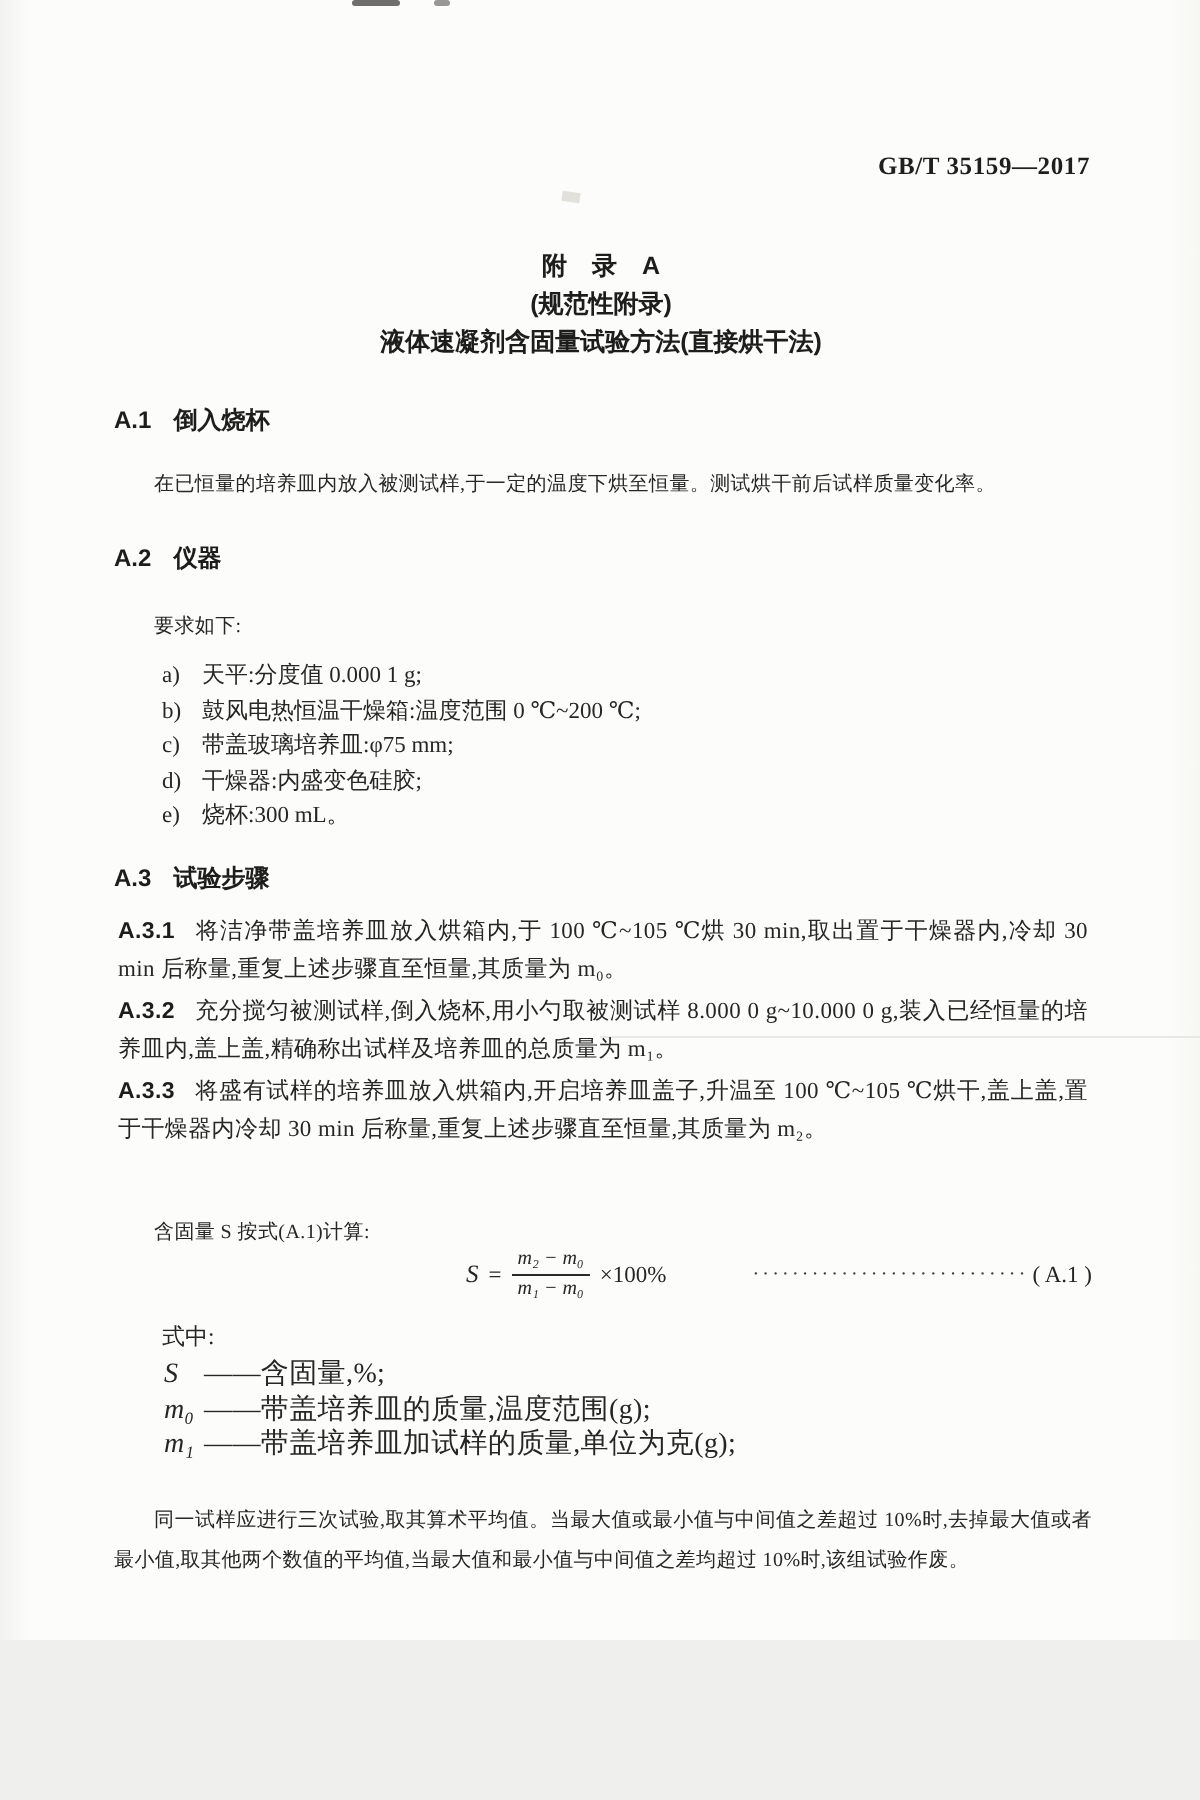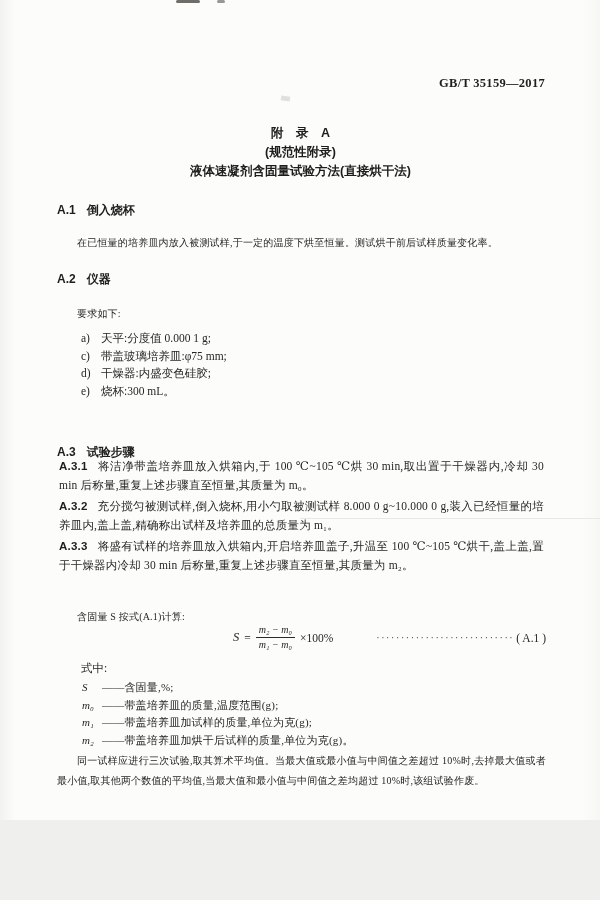--- a/index.html
+++ b/index.html
@@ -83,21 +83,21 @@
   .frac .fden { padding-top: 1px; }
   .f-times { margin-left: 5px; }
   .f-dots {
     flex: 1; text-align: right; white-space: nowrap; overflow: hidden;
     font-size: 10px; letter-spacing: 1.6px; color: #3a3a38; margin: 0 2px 0 14px;
   }
   .f-label { white-space: nowrap; }
 
   
   .where-label { left: 81px; top: 661px; font-size: 11.5px; }
-  .defs { left: 82px; width: 464px; top: 679px; font-size: 11px; }
+  .defs { left: 82px; width: 464px; top: 679px; font-size: 14px; }
   .defs .def { line-height: 17.5px; }
   .defs .term { font-style: italic; display: inline-block; min-width: 20px; }
   .defs .desc { letter-spacing: .2px; }
 
   
   .page-num { left: 505px; top: 827px; font-size: 11.5px; color: #3a3a38; }
 </style>
 </head>
 <body>
 
@@ -120,26 +120,27 @@
     <span class="h-num">A.1</span><span>倒入烧杯</span>
   </div>
   <div class="abs para indent" style="top:233px;">在已恒量的培养皿内放入被测试样,于一定的温度下烘至恒量。测试烘干前后试样质量变化率。</div>
 
   <div class="abs sec-heading" style="top:271px;">
     <span class="h-num">A.2</span><span>仪器</span>
   </div>
   <div class="abs para indent" style="top:304px;">要求如下:</div>
   <div class="abs apparatus" style="top:330px;">
     <div class="item"><span class="label">a)</span><span>天平:分度值 0.000 1 g;</span></div>
+    <div class="item"><span class="label">b)</span><span>鼓风电热恒温干燥箱:温度范围 0 ℃~200 ℃;</span></div>
     <div class="item"><span class="label">c)</span><span>带盖玻璃培养皿:φ75 mm;</span></div>
     <div class="item"><span class="label">d)</span><span>干燥器:内盛变色硅胶;</span></div>
     <div class="item"><span class="label">e)</span><span>烧杯:300 mL。</span></div>
   </div>
 
-  <div class="abs sec-heading" style="top:444px;">
+  <div class="abs sec-heading" style="top:431px;">
     <span class="h-num">A.3</span><span>试验步骤</span>
   </div>
   <div class="abs steps" style="top:455px;">
     <p><span class="step-num">A.3.1</span><span>将洁净带盖培养皿放入烘箱内,于 100 ℃~105 ℃烘 30 min,取出置于干燥器内,冷却 30 min 后称量,重复上述步骤直至恒量,其质量为 m₀。</span></p>
     <p><span class="step-num">A.3.2</span><span>充分搅匀被测试样,倒入烧杯,用小勺取被测试样 8.000 0 g~10.000 0 g,装入已经恒量的培养皿内,盖上盖,精确称出试样及培养皿的总质量为 m₁。</span></p>
     <p><span class="step-num">A.3.3</span><span>将盛有试样的培养皿放入烘箱内,开启培养皿盖子,升温至 100 ℃~105 ℃烘干,盖上盖,置于干燥器内冷却 30 min 后称量,重复上述步骤直至恒量,其质量为 m₂。</span></p>
   </div>
 
   <div class="abs para indent" style="top:607px;">含固量 S 按式(A.1)计算:</div>
 
@@ -157,20 +158,19 @@
     <span class="f-dots">····························</span>
     <span class="f-label">( A.1 )</span>
   </div>
 
   <div class="abs where-label">式中:</div>
 
   <div class="abs defs">
     <div class="def"><span class="term">S</span><span class="desc">——含固量,%;</span></div>
     <div class="def"><span class="term">m₀</span><span class="desc">——带盖培养皿的质量,温度范围(g);</span></div>
     <div class="def"><span class="term">m₁</span><span class="desc">——带盖培养皿加试样的质量,单位为克(g);</span></div>
-    <div class="def"><span class="term">m₂</span><span class="desc">——带盖培养皿加烘干后试样的质量,单位为克(g)。</span></div>
   </div>
 
   <div class="abs para indent" style="top:751px;">同一试样应进行三次试验,取其算术平均值。当最大值或最小值与中间值之差超过 10%时,去掉最大值或者最小值,取其他两个数值的平均值,当最大值和最小值与中间值之差均超过 10%时,该组试验作废。</div>
 
   <div class="abs page-num">7</div>
 
 </div>
 
 </body></html>

